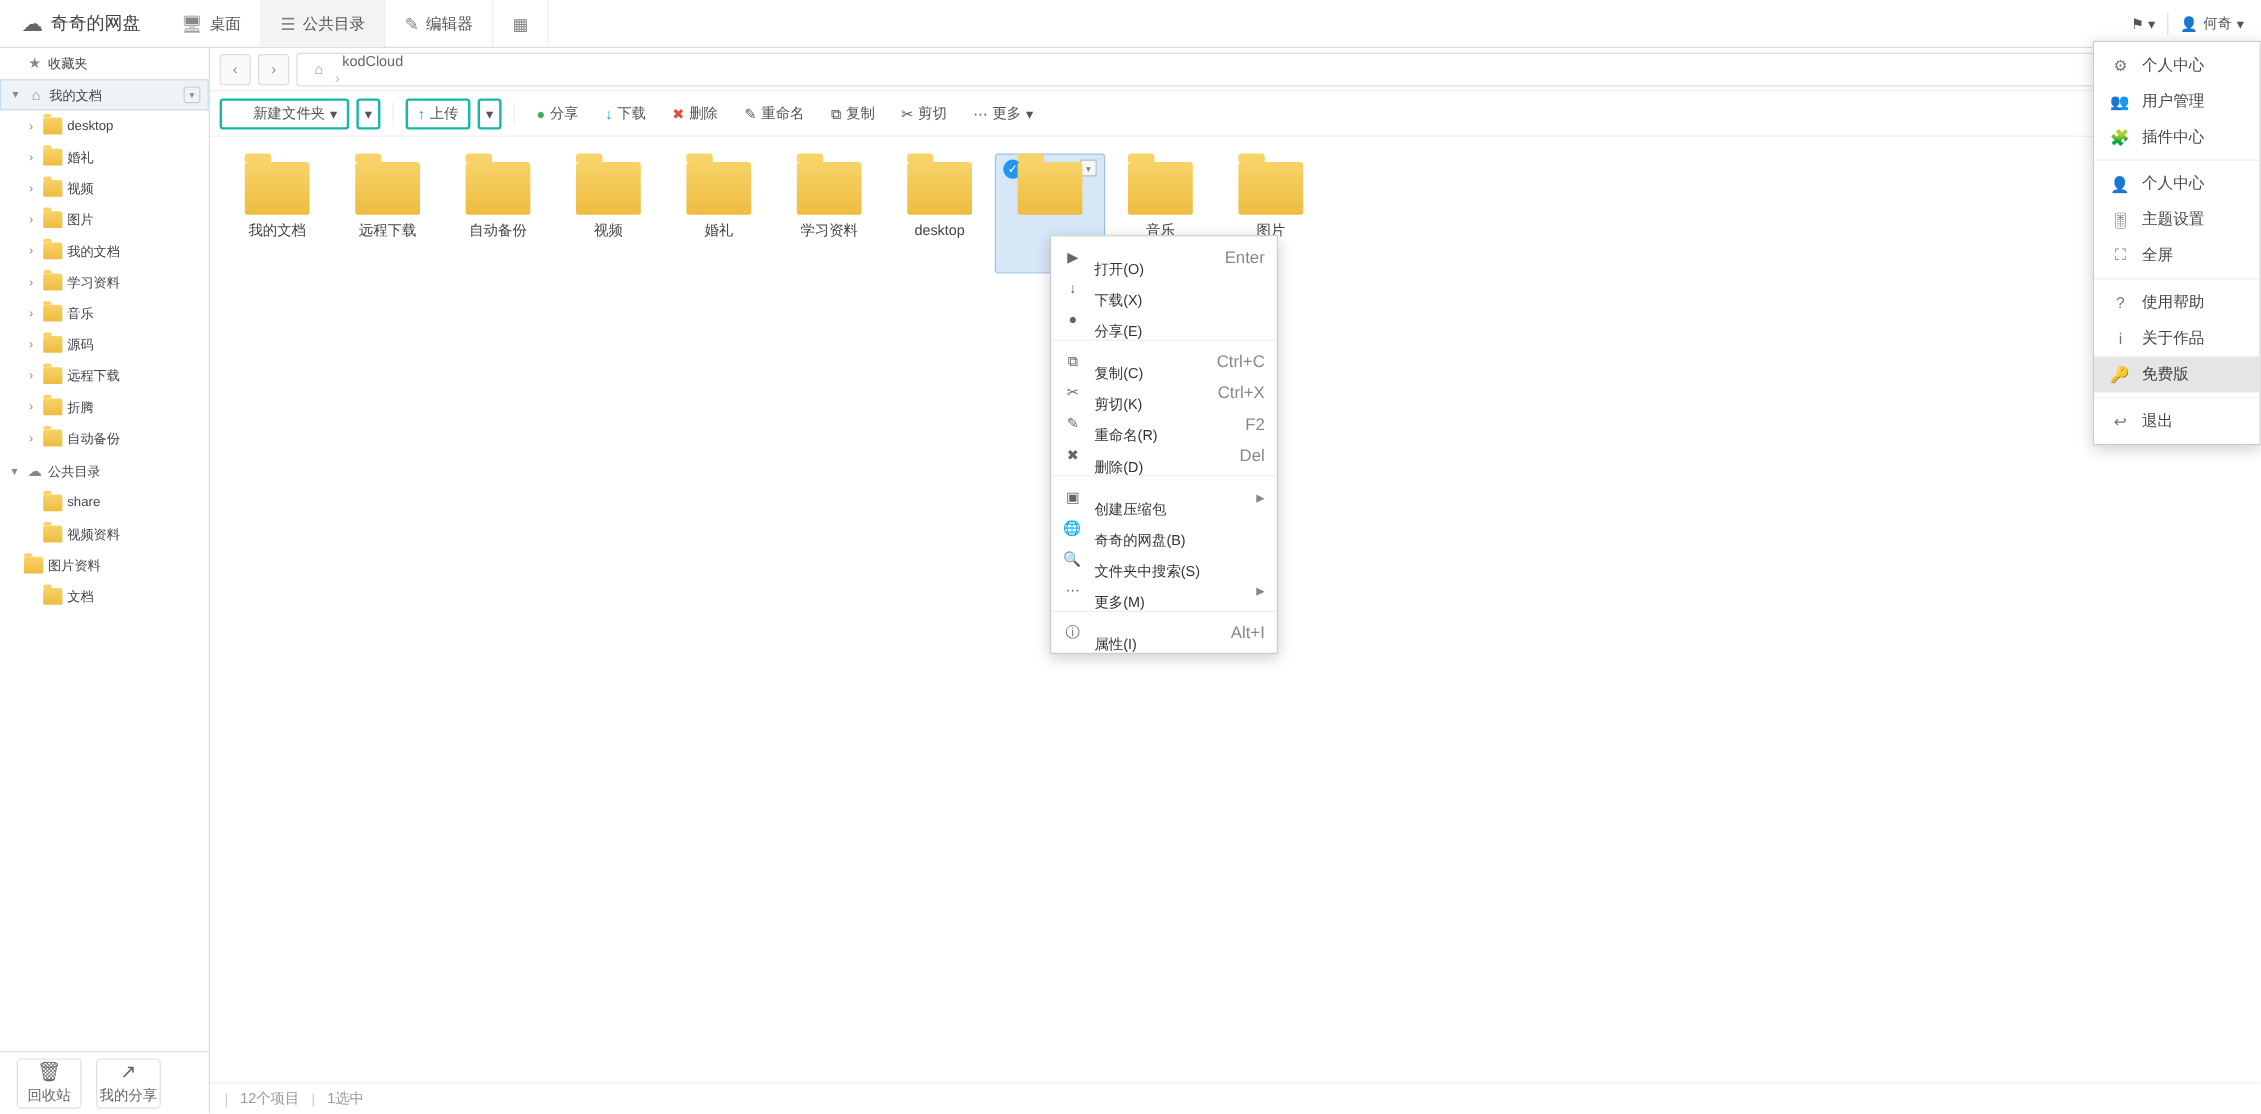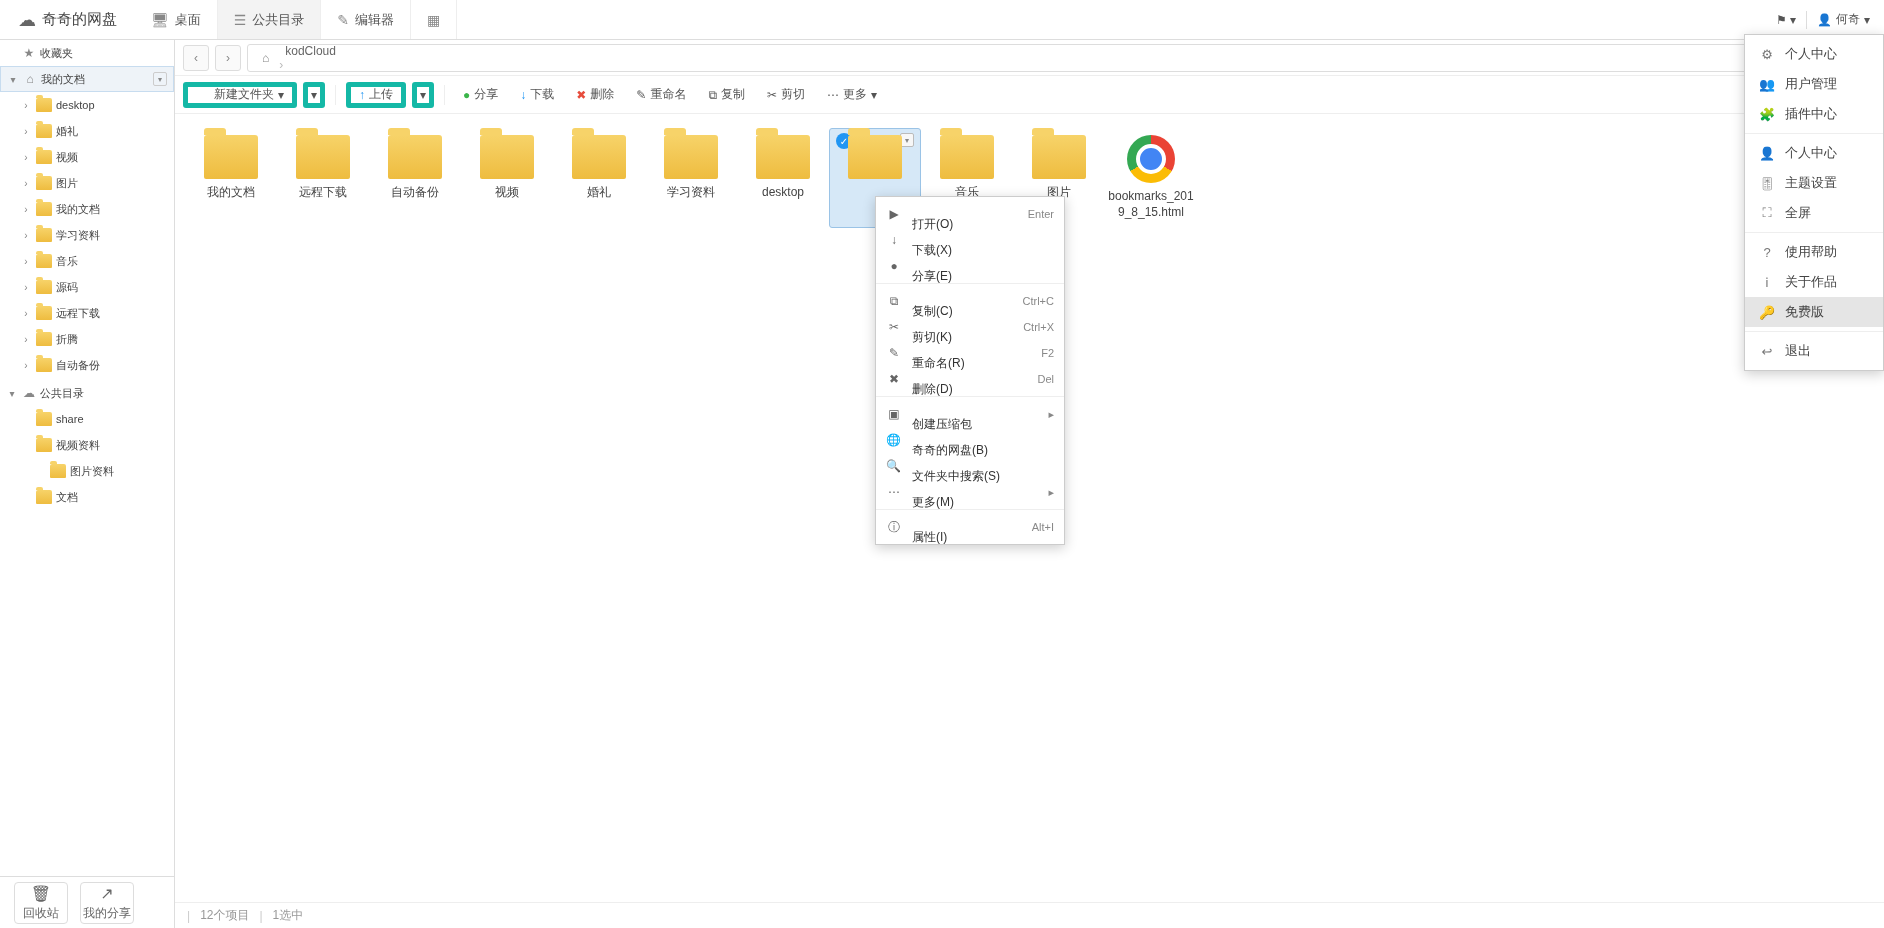--- a/index.html
+++ b/index.html
@@ -37,21 +37,21 @@
 
 .main { flex:1; display:flex; flex-direction:column; position:relative; }
 .addrbar { height:36px; border-bottom:1px solid #eee; display:flex; align-items:center; padding:4px 8px; gap:6px; }
 .navbtn { width:26px; height:26px; border:1px solid #ddd; border-radius:3px; display:flex; align-items:center; justify-content:center; color:#888; cursor:pointer; background:#fafafa; }
 .breadcrumb { flex:1; height:28px; border:1px solid #ddd; border-radius:3px; display:flex; align-items:center; padding:0 6px; gap:0; background:#fff; overflow:hidden; }
 .crumb { display:flex; align-items:center; padding:0 8px; color:#666; cursor:pointer; height:100%; }
 .crumb .home-ico{ color:#888; }
 .crumb-sep { color:#bbb; padding:0 2px; }
 .addr-right { display:flex; gap:4px; }
 .toolbar { height:38px; border-bottom:1px solid #eee; display:flex; align-items:center; padding:0 8px; gap:6px; }
-.tbtn { height:26px; display:flex; align-items:center; gap:4px; padding:0 8px; border:5px solid #14b8a6; border-radius:3px; color:#555; cursor:pointer; background:#fff; }
+.tbtn { height:26px; display:flex; align-items:center; gap:4px; padding:0 8px; border:2px solid #14b8a6; border-radius:3px; color:#555; cursor:pointer; background:#fff; }
 .tbtn .ic { font-size:12px; }
 .tbtn.small { padding:0 6px; width:20px; justify-content:center; }
 .tbtn.noborder { border:none; }
 .vsep { width:1px; height:20px; background:#eee; margin:0 4px; }
 .tb-right { margin-left:auto; display:flex; gap:10px; color:#999; }
 .tb-right .ico { cursor:pointer; }
 
 .filegrid { flex:1; overflow:auto; padding:14px 10px; position:relative; }
 .items { display:flex; flex-wrap:wrap; gap:0; align-content:flex-start; }
 .item { width:92px; height:100px; display:flex; flex-direction:column; align-items:center; padding-top:6px; cursor:pointer; position:relative; border:1px solid transparent; border-radius:3px; }
@@ -65,21 +65,21 @@
 .chrome-ico::after { content:""; width:22px; height:22px; border-radius:50%; background:#4285f4; border:4px solid #fff; }
 
 .statusbar { height:26px; border-top:1px solid #eee; display:flex; align-items:center; padding:0 12px; color:#999; gap:10px; font-size:12px; }
 .statusbar .sep{ color:#ccc; }
 
 
 .ctxmenu { position:absolute; width:190px; background:#fff; border:1px solid #ccc; box-shadow:0 3px 12px rgba(0,0,0,.2); padding:4px 0; z-index:50; font-size:12px; }
 .ctxmenu .row { display:flex; align-items:center; height:26px; padding:0 10px; gap:10px; cursor:pointer; color:#333; }
 .ctxmenu .row .ic { width:16px; text-align:center; color:#666; }
 .ctxmenu .row .lbl { flex:1;margin-top:20px; }
-.ctxmenu .row .hint { color:#888; font-size:11px; }
+.ctxmenu .row .hint { color:#888; font-size:14px; }
 .ctxmenu .div { height:1px; background:#eee; margin:4px 0; }
 .ctxmenu .sub { color:#888; }
 
 
 .userpanel { position:absolute; top:34px; right:0; width:140px; background:#fff; border:1px solid #ccc; box-shadow:0 3px 12px rgba(0,0,0,.2); padding:4px 0; z-index:60; }
 .userpanel .row { display:flex; align-items:center; height:30px; padding:0 14px; gap:10px; color:#444; cursor:pointer; font-size:13px; }
 .userpanel .row.active { background:#e5e5e5; }
 .userpanel .div { height:1px; background:#eee; margin:4px 0; }
 .userpanel .ic { width:16px; text-align:center; color:#777; }
 
@@ -250,21 +250,21 @@
           <div class="sb-row" style="padding-left: 20px;">
             <span class="arrow"></span>
             <span class="folder-ico"></span>
             <span class="label">share</span>
           </div>
           <div class="sb-row" style="padding-left: 20px;">
             <span class="arrow"></span>
             <span class="folder-ico"></span>
             <span class="label">视频资料</span>
           </div>
-          <div class="sb-row" style="padding-left: 34px;">
+          <div class="sb-row" style="padding-left: 4px;">
             <span class="arrow"></span>
             <span class="folder-ico"></span>
             <span class="label">图片资料</span>
           </div>
           <div class="sb-row" style="padding-left: 20px;">
             <span class="arrow"></span>
             <span class="folder-ico"></span>
             <span class="label">文档</span>
           </div>
         </div>
@@ -385,24 +385,20 @@
             <div class="name"></div>
           </div>
           <div class="item">
             <div class="fi"></div>
             <div class="name">音乐</div>
           </div>
           <div class="item">
             <div class="fi"></div>
             <div class="name">图片</div>
           </div>
-          <div class="item">
-            <div class="chrome-ico"></div>
-            <div class="name">bookmarks_2019_8_15.html</div>
-          </div>
         </div>
 
       <div class="ctxmenu" id="ctx" style="left: 700px; top: 82px; position: absolute;">
         <div class="row">
             <span class="ic">▶</span>
             <span class="lbl">打开(O)</span>
             <span class="hint">Enter</span>
           </div>
         <div class="row">
             <span class="ic blue">↓</span>

